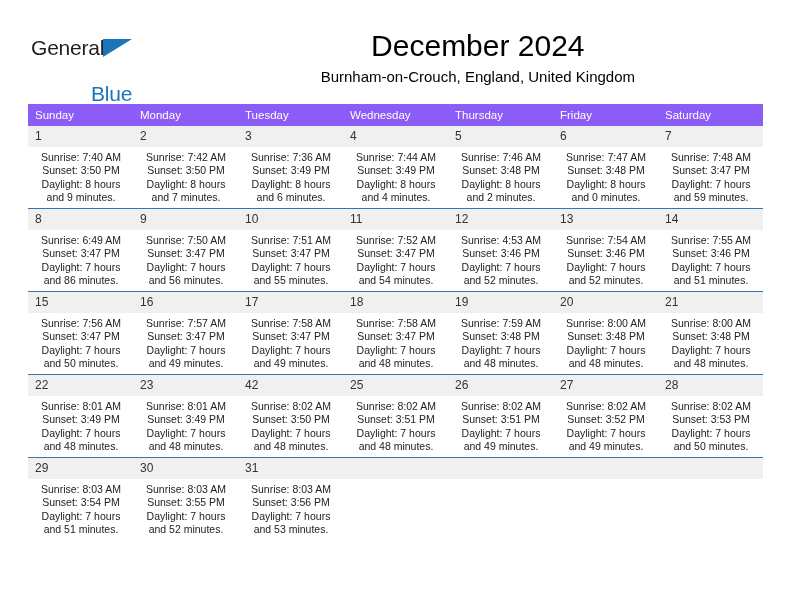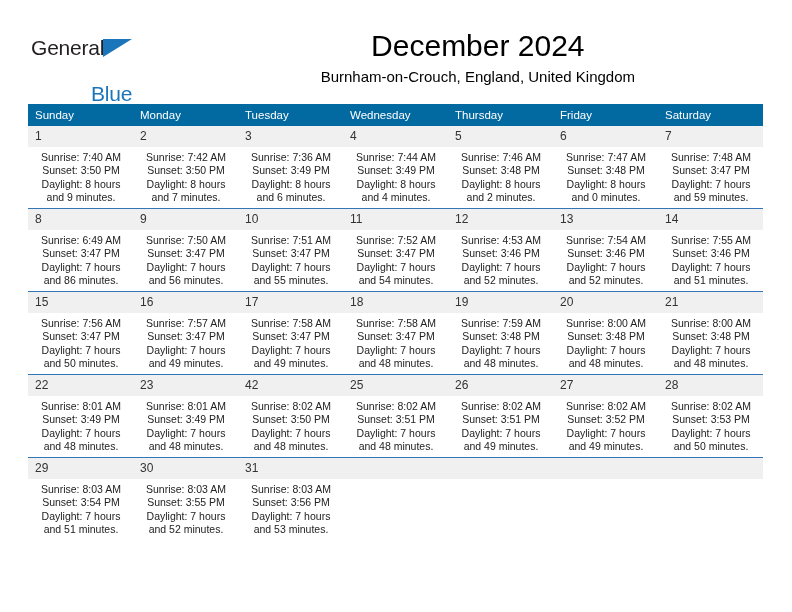--- a/index.html
+++ b/index.html
@@ -90,21 +90,21 @@
   
   .calendar {
     position: absolute;
     left: 28px;
     top: 104px;
     width: 735px;
     border-collapse: collapse;
     table-layout: fixed;
   }
   .calendar th {
-    background: #0369a1;
+    background: #8b5cf6;
     color: #ffffff;
     font-size: 11.5px;
     font-weight: normal;
     text-align: left;
     padding: 4px 0 4px 7px;
     height: 14px;
     border: none;
   }
   .calendar td {
     vertical-align: top;

